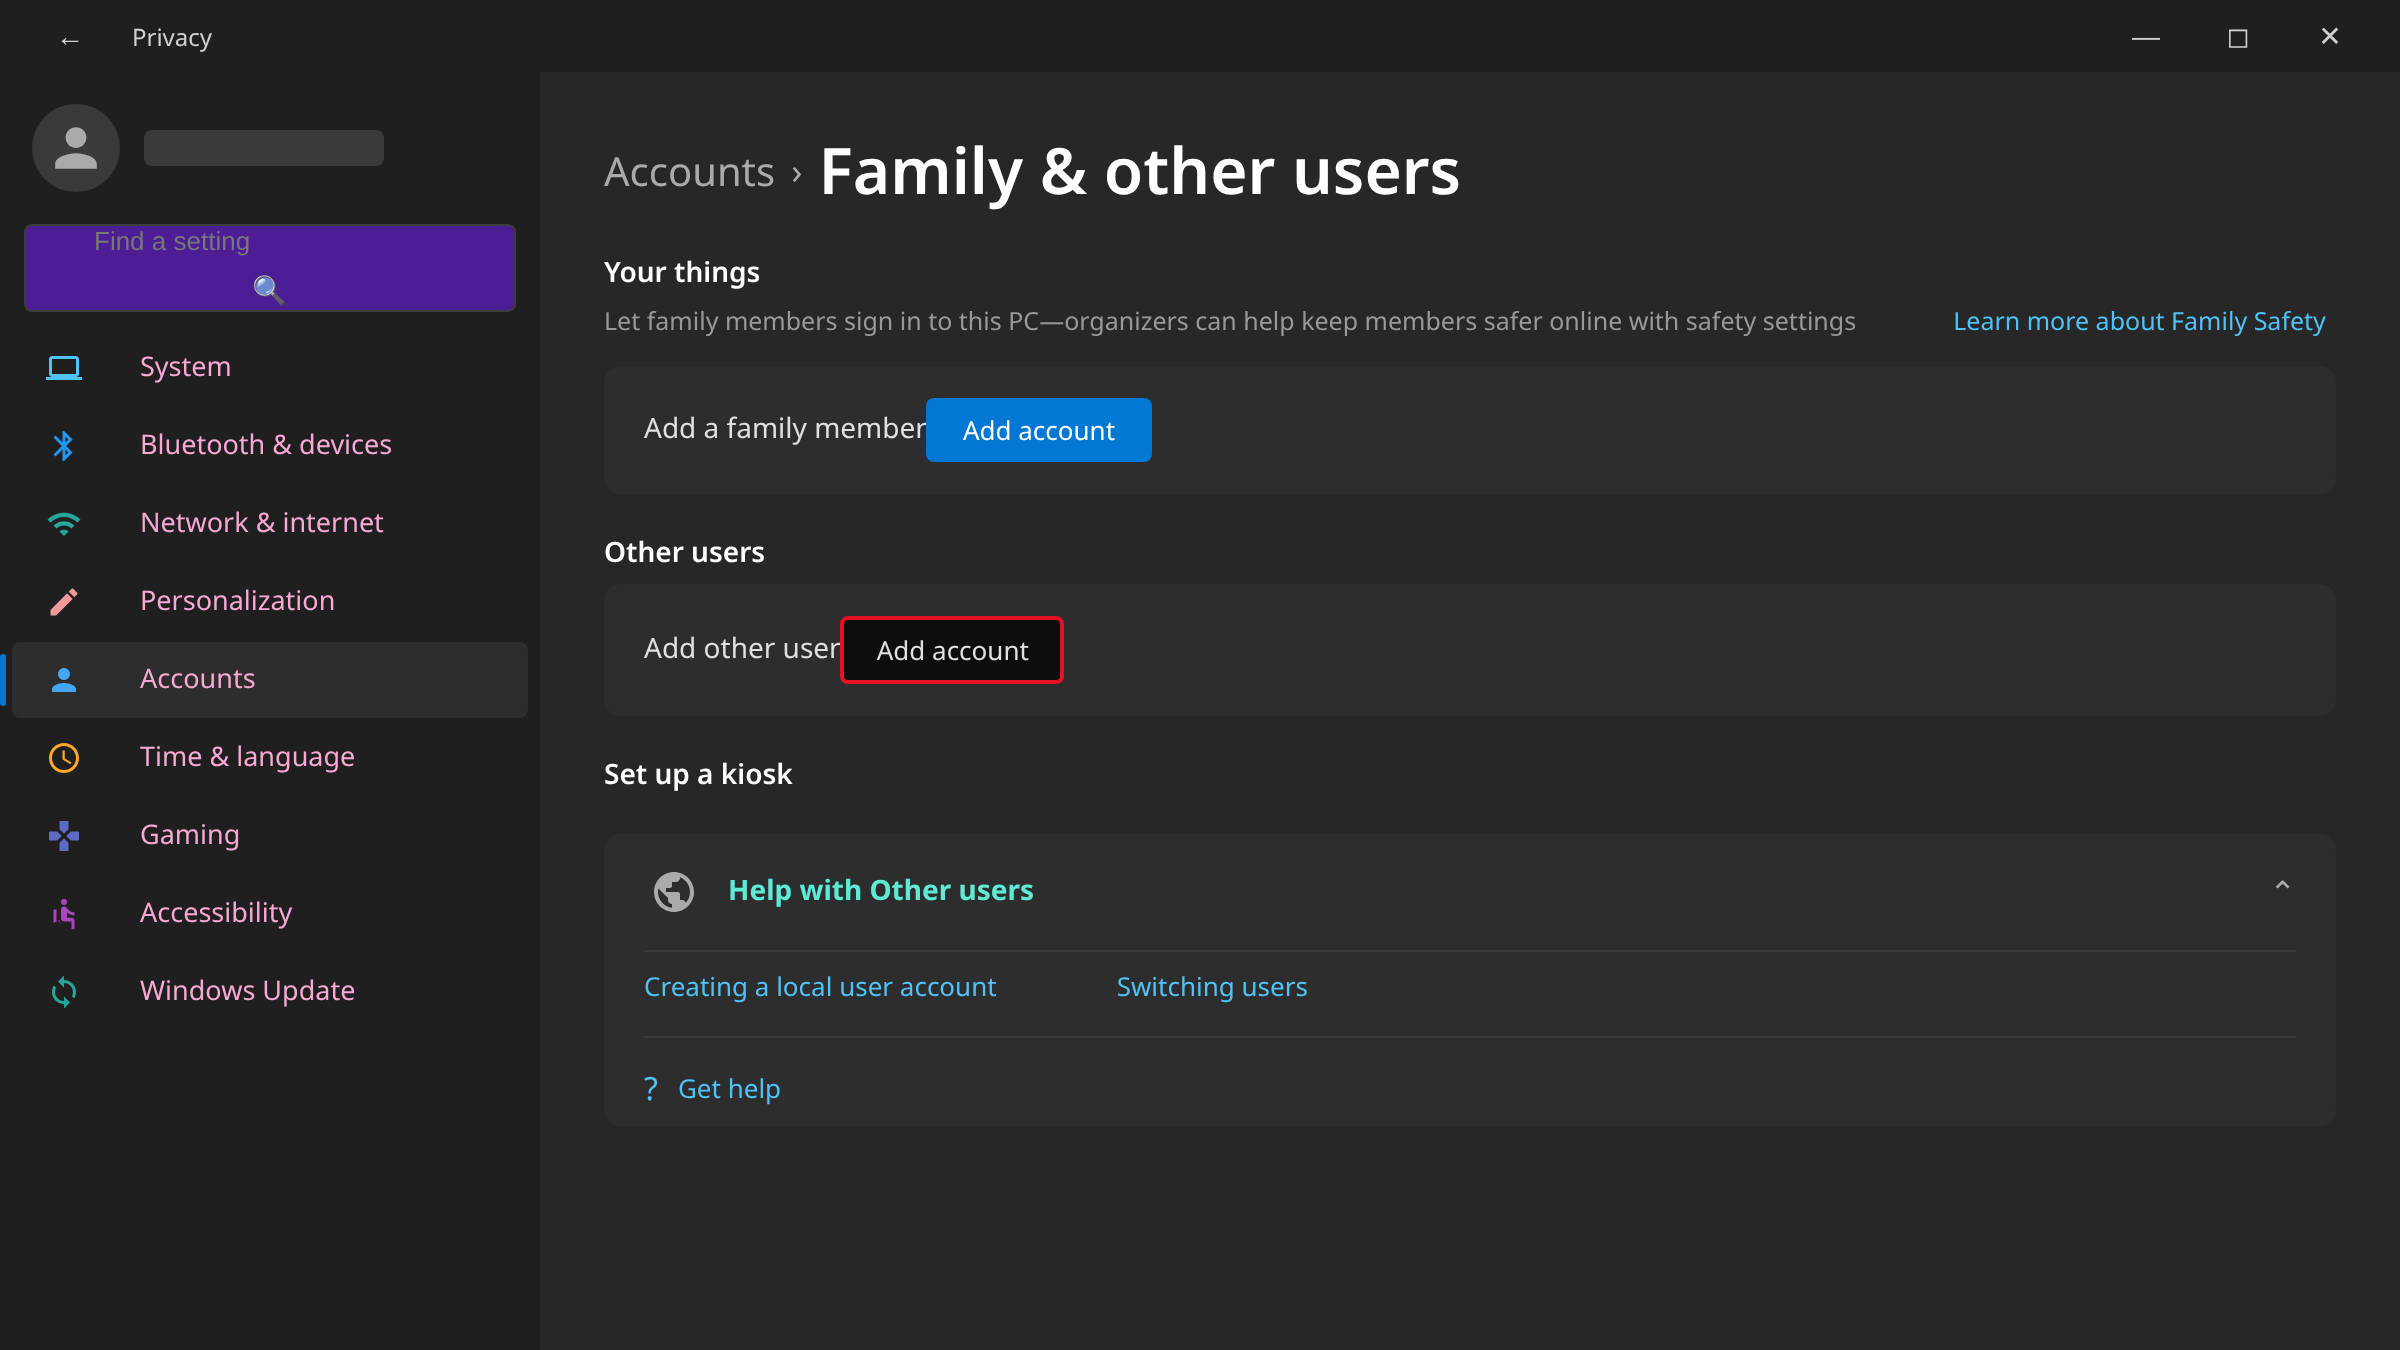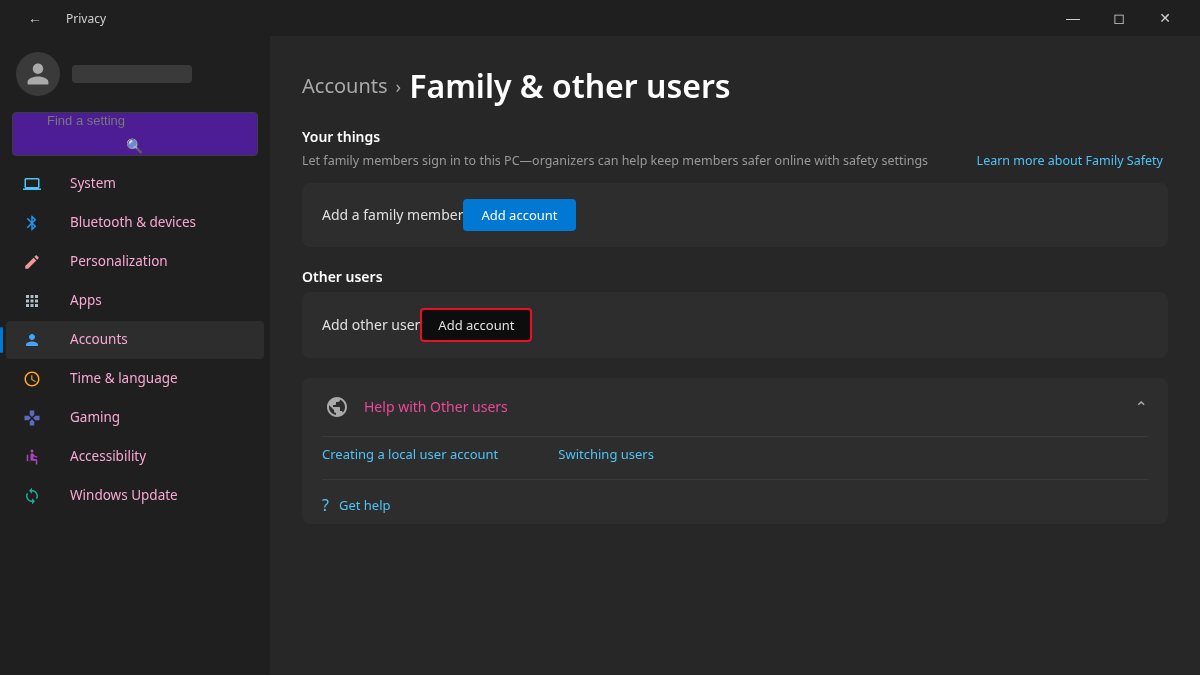--- a/index.html
+++ b/index.html
@@ -294,22 +294,22 @@
       padding: 14px 20px;
       cursor: pointer;
     }
     .help-header-left {
       display: flex;
       align-items: center;
       gap: 12px;
     }
     .help-header-title {
       font-size: 14px;
-      color: #ec4899;
-      font-weight: 400;
+      color: #5eead4;
+      font-weight: 700;
     }
     .help-icon {
       width: 30px;
       height: 30px;
       display: flex;
       align-items: center;
       justify-content: center;
       color: #aaa;
     }
     .help-links {
@@ -383,34 +383,34 @@
     </div>
         <div class="nav-item">
       <div class="nav-icon" style="color:#2196f3">
         <svg width="18" height="18" viewBox="0 0 24 24" fill="currentColor">
               <path d="M17.71 7.71L12 2h-1v7.59L6.41 5 5 6.41 10.59 12 5 17.59 6.41 19 11 14.41V22h1l5.71-5.71-4.3-4.29 4.3-4.29zM13 5.83l1.88 1.88L13 9.59V5.83zm1.88 10.46L13 18.17v-3.76l1.88 1.88z"></path>
             </svg>
       </div>
       <span>Bluetooth &amp; devices</span>
     </div>
         <div class="nav-item">
+      <div class="nav-icon" style="color:#26a69a">
+        <svg width="18" height="18" viewBox="0 0 24 24" fill="currentColor">
+              <path d="M1 9l2 2c4.97-4.97 13.03-4.97 18 0l2-2C16.93 2.93 7.08 2.93 1 9zm8 8l3 3 3-3c-1.65-1.66-4.34-1.66-6 0zm-4-4l2 2c2.76-2.76 7.24-2.76 10 0l2-2C15.14 9.14 8.87 9.14 5 13z"></path>
+            </svg>
+      </div>
+      <span>Network &amp; internet</span>
+    </div>
+        <div class="nav-item">
       <div class="nav-icon" style="color:#ef9a9a">
         <svg width="18" height="18" viewBox="0 0 24 24" fill="currentColor">
               <path d="M3 17.25V21h3.75L17.81 9.94l-3.75-3.75L3 17.25zM20.71 7.04c.39-.39.39-1.02 0-1.41l-2.34-2.34c-.39-.39-1.02-.39-1.41 0l-1.83 1.83 3.75 3.75 1.83-1.83z"></path>
             </svg>
       </div>
       <span>Personalization</span>
-    </div>
-        <div class="nav-item">
-      <div class="nav-icon" style="color:#b0bec5">
-        <svg width="18" height="18" viewBox="0 0 24 24" fill="currentColor">
-              <path d="M4 8h4V4H4v4zm6 12h4v-4h-4v4zm-6 0h4v-4H4v4zm0-6h4v-4H4v4zm6 0h4v-4h-4v4zm6-10v4h4V4h-4zm-6 4h4V4h-4v4zm6 6h4v-4h-4v4zm0 6h4v-4h-4v4z"></path>
-            </svg>
-      </div>
-      <span>Apps</span>
     </div>
         <div class="nav-item active">
       <div class="nav-icon" style="color:#42a5f5">
         <svg width="18" height="18" viewBox="0 0 24 24" fill="currentColor">
               <path d="M12 12c2.21 0 4-1.79 4-4s-1.79-4-4-4-4 1.79-4 4 1.79 4 4 4zm0 2c-2.67 0-8 1.34-8 4v2h16v-2c0-2.66-5.33-4-8-4z"></path>
             </svg>
       </div>
       <span>Accounts</span>
     </div>
         <div class="nav-item">
@@ -474,20 +474,23 @@
       <div class="section-title">Other users</div>
     </div>
 
     <div class="card">
       <div class="card-row">
         <span class="card-row-label">Add other user</span>
         <button class="btn-highlighted">Add account</button>
       </div>
     </div>
 
+    <div class="section-gap">
+      <div class="section-title">Set up a kiosk</div>
+    </div>
 
 
     <div class="help-card">
       <div class="help-header">
         <div class="help-header-left">
           <div class="help-icon">
             <svg width="24" height="24" viewBox="0 0 24 24" fill="currentColor">
               <path d="M12 2C6.48 2 2 6.48 2 12s4.48 10 10 10 10-4.48 10-10S17.52 2 12 2zm-1 17.93c-3.95-.49-7-3.85-7-7.93 0-.62.08-1.21.21-1.79L9 15v1c0 1.1.9 2 2 2v1.93zm6.9-2.54c-.26-.81-1-1.39-1.9-1.39h-1v-3c0-.55-.45-1-1-1H8v-2h2c.55 0 1-.45 1-1V7h2c1.1 0 2-.9 2-2v-.41c2.93 1.19 5 4.06 5 7.41 0 2.08-.8 3.97-2.1 5.39z"></path>
             </svg>
           </div>

